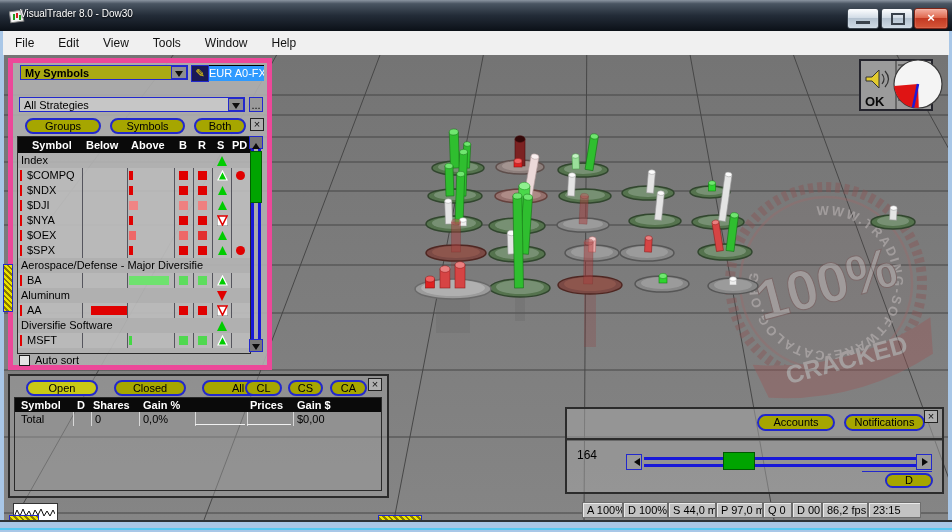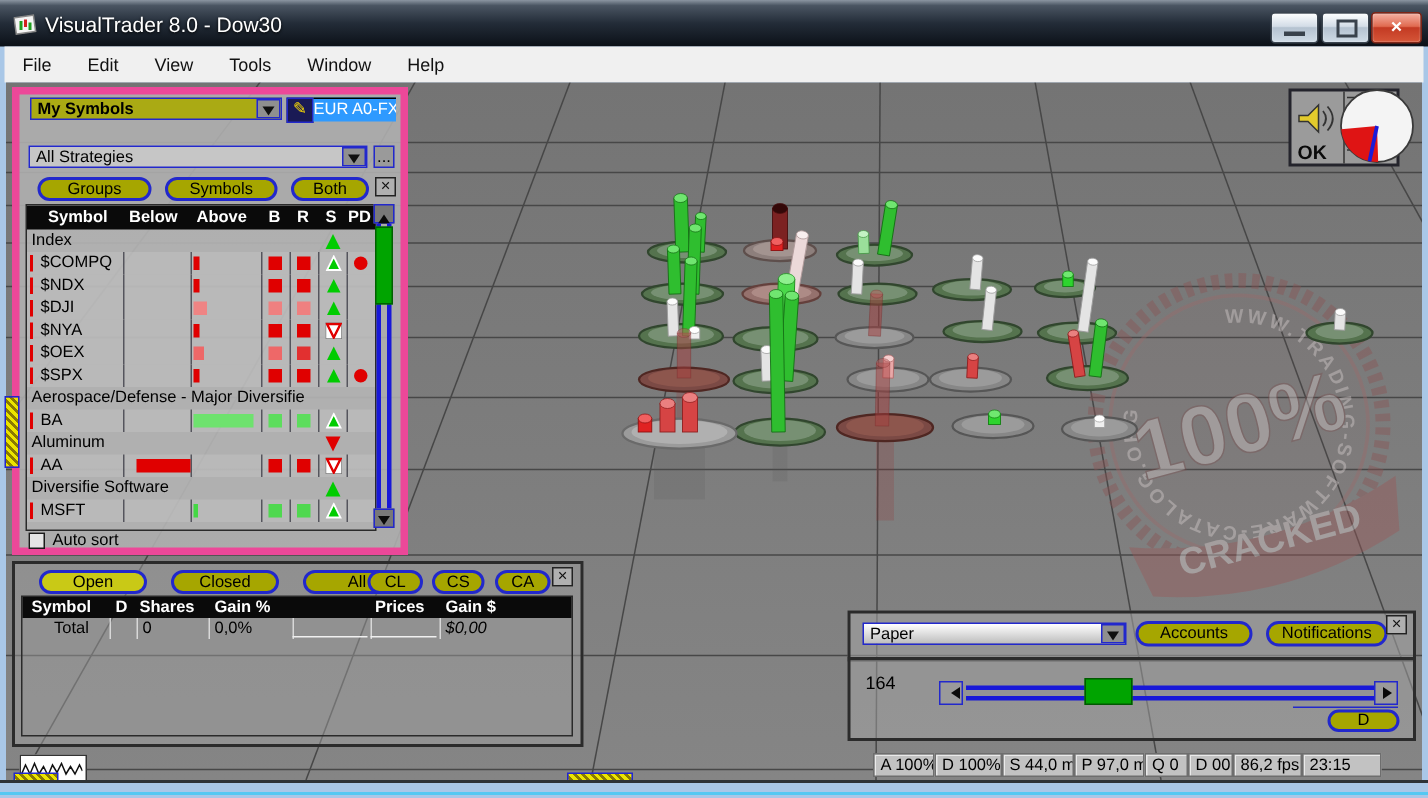--- a/index.html
+++ b/index.html
@@ -2,21 +2,21 @@
 <html><head>
 <meta charset="utf-8">
 <style>
   html,body{margin:0;padding:0;background:#4a4a4a;font-family:"Liberation Sans","DejaVu Sans",sans-serif;}
   #win{position:relative;width:952px;height:532px;background:#a9c7e7;overflow:hidden;font-size:11px;color:#000;
        box-shadow:0 0 8px rgba(0,0,0,.6);}
   .abs{position:absolute;}
   
   #titlebar{left:0;top:0;width:952px;height:31px;
     background:linear-gradient(#8b95a1 0%,#4a5562 12%,#232c38 50%,#0b1017 100%);}
-  #title-text{left:30px;top:8px;color:#fff;font-size:14px;text-shadow:0 1px 2px #000;}
+  #title-text{left:20px;top:8px;color:#fff;font-size:10px;text-shadow:0 1px 2px #000;}
   .winbtn{top:8px;height:19px;border:1px solid #3a444f;border-radius:3px;
     background:linear-gradient(#fdfeff,#d3dde7 45%,#b4c2d0 50%,#cfdbe6);box-shadow:inset 0 0 1px #fff;}
   .winbtn .bar{position:absolute;left:8px;right:8px;bottom:4px;height:3px;background:#39424c;}
   .winbtn .box{position:absolute;left:9px;top:4px;width:10px;height:8px;border:2px solid #39424c;}
   #btn-close{background:linear-gradient(#f4b0a2,#e06a50 45%,#c33a23 50%,#d55538);border-color:#7e2517;
     color:#fff;font-weight:bold;font-size:13px;text-align:center;line-height:17px;}
   
   #menubar{left:3px;top:31px;width:946px;height:24px;background:#f0f0f0;display:flex;align-items:center;}
   .menu-item{padding:3px 12px;font-size:12px;color:#111;}
   #watermark{position:absolute;right:14px;top:5px;color:#b4b4b4;font-weight:bold;letter-spacing:1.5px;font-size:11px;}
@@ -653,43 +653,39 @@
     <div id="pos-table">
       <div id="pos-head">
           <span style="left: 6px;">Symbol</span>
           <span style="left: 62px;">D</span>
           <span style="left: 78px;">Shares</span>
           <span style="left: 128px;">Gain %</span>
           <span style="left: 235px;">Prices</span>
           <span style="left: 282px;">Gain $</span>
         </div>
       <div id="pos-row">
-          <span style="left: 21px;">Total</span>
+          <span style="left: 6px;">Total</span>
           <span style="left: 62px;"></span>
           <span style="left: 80px;">0</span>
           <span style="left: 128px;">0,0%</span>
           <span style="left: 235px;"></span>
-          <span style="left: 282px; font-style: italic;">$0,00</span>
+          <span style="left: 282px;">$0,00</span>
           <div class="pos-sep" style="left: 58px;"></div>
           <div class="pos-sep" style="left: 76px;"></div>
           <div class="pos-sep" style="left: 124px;"></div>
           <div class="pos-sep" style="left: 180px;"></div>
           <div class="pos-sep" style="left: 232px;"></div>
           <div class="pos-sep" style="left: 278px;"></div>
           <div class="uline" style="left: 180px; width: 50px;"></div>
           <div class="uline" style="left: 232px; width: 44px;"></div>
         </div>
     </div>
   </div>
 
   <div id="acct-panel" class="abs panel">
-    <div class="combo" id="paper-combo">
-      <span>Paper</span>
-      <div class="arrbtn" style="top:0;bottom:0;right:0"></div>
-    </div>
     <div class="pill" style="left:190px;top:5px;width:78px;height:17px;line-height:13px">Accounts</div>
     <div class="pill" style="left:277px;top:5px;width:81px;height:17px;line-height:13px">Notifications</div>
     <div class="xbox" style="left:357px;top:1px"><span>×</span></div>
   </div>
 
   <div id="time-panel" class="abs panel">
     <div class="abs" style="left:10px;top:8px;font-size:12px">164</div>
     <div class="sliderbtn l" style="left:59px;top:14px"></div>
     <div id="slider-track"></div>
     <div id="slider-thumb"></div>

